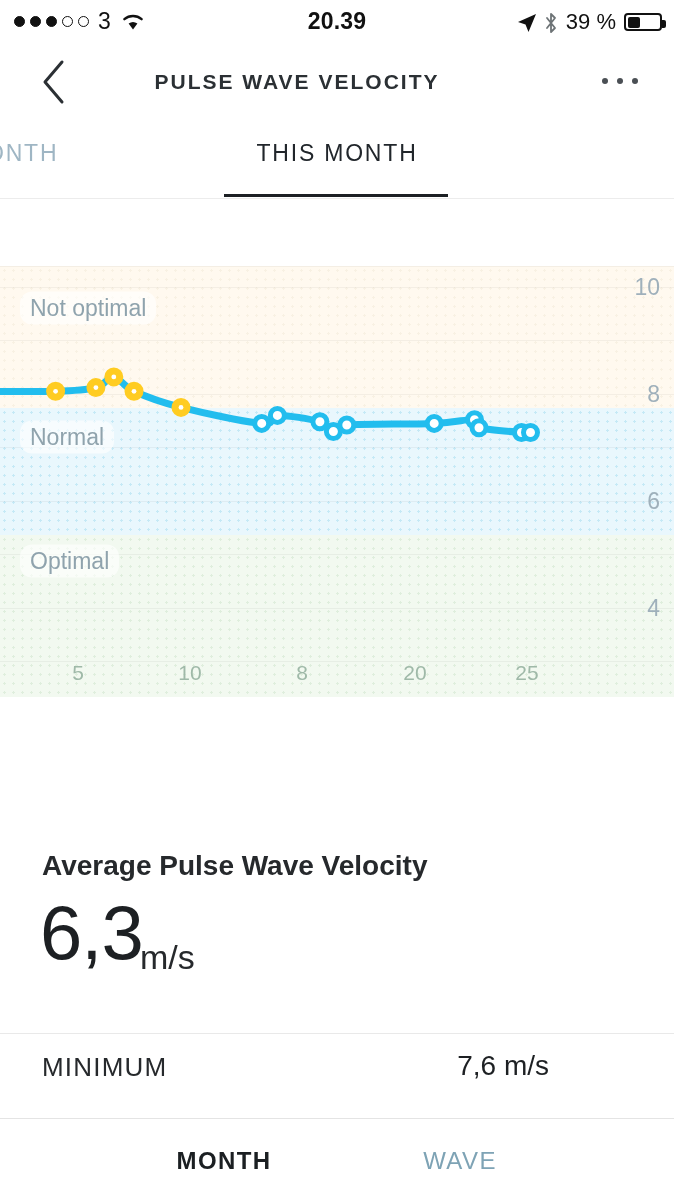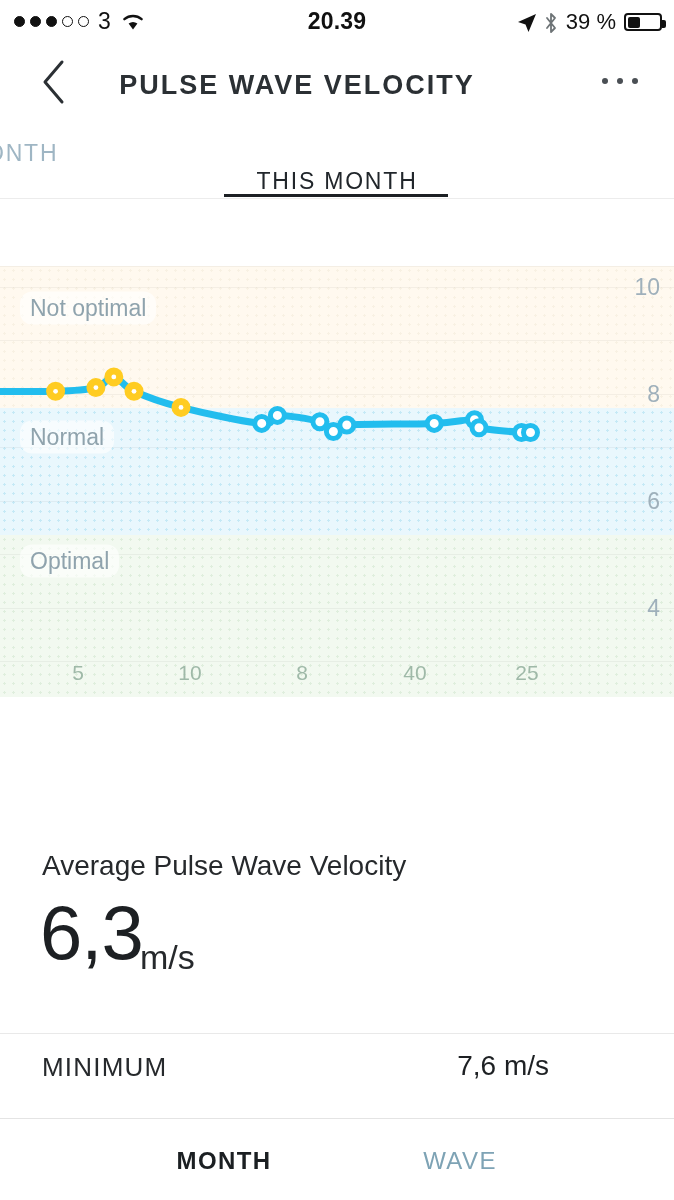--- a/index.html
+++ b/index.html
@@ -31,30 +31,30 @@
   .battery { position: relative; width: 38px; height: 18px; border: 2px solid #111; border-radius: 4px; }
   .battery::after { content:""; position:absolute; right:-6px; top:5px; width:4px; height:8px;
     background:#111; border-radius: 0 2px 2px 0; }
   .battery .fill { position:absolute; left:1.5px; top:1.5px; bottom:1.5px; width:38%; background:#111; border-radius:2px; }
 
   
   .navbar { position: absolute; top: 46px; left: 0; width: 674px; height: 72px; }
   .back-btn { position: absolute; left: 30px; top: 12px; width: 48px; height: 48px;
     display: flex; align-items: center; justify-content: center; }
   .nav-title { position: absolute; left: 0; width: 594px; text-align: center; top: 24px;
-    font-size: 27px; font-weight: 700; letter-spacing: 2.0px; color: #2b3034; }
+    font-size: 21px; font-weight: 700; letter-spacing: 2.0px; color: #2b3034; }
   .more-btn { position: absolute; right: 24px; top: 14px; width: 60px; height: 42px;
     display:flex; align-items:center; justify-content:center; gap: 9px; }
   .more-dot { width: 6px; height: 6px; border-radius: 50%; background: #4a4f54; }
 
   
   .tabs { position: absolute; top: 118px; left: 0; width: 674px; height: 80px; }
   .tab { position: absolute; top: 22px; font-size: 23px; letter-spacing: 1.8px; }
   .tab-prev { left: -35px; color: #9fb6c4; }
-  .tab-cur { left: 225px; width: 224px; text-align: center; color: #21262b; margin-top: 28px; }
+  .tab-cur { left: 225px; width: 224px; text-align: center; color: #21262b; }
   .tab-underline { position: absolute; left: 224px; top: 76px; width: 224px; height: 3px; background: #1c2024; }
   .tabs-divider { position: absolute; top: 198px; left: 0; width: 674px; height: 1px; background: #ececec; }
 
   
   .chart-wrap { position: absolute; top: 200px; left: 0; width: 674px; height: 497px; background: #fff; }
   .plot { position: absolute; left: 0; top: 0; width: 674px; height: 497px; overflow: hidden; }
 
   .band { position: absolute; left: 0; width: 674px; }
   .band-notopt { top: 66px; height: 142px; background: #fff9ef; }
   .band-normal { top: 208px; height: 127px; background: #e9f7fd; }
@@ -79,21 +79,21 @@
   .zone-label { position: absolute; font-size: 23px; color: #8fa3ad; padding: 3px 10px;
     background: rgba(255,255,255,0.62); border-radius: 12px; transform: translateY(-50%); }
   .zl-notopt { left: 20px; }
   .zl-normal { left: 20px; }
   .zl-optimal { left: 20px; }
 
   svg.series { position: absolute; left: 0; top: 0; width: 674px; height: 497px; }
 
   
   .summary { position: absolute; top: 840px; left: 0; width: 674px; }
-  .avg-label { position: absolute; left: 42px; top: 10px; font-size: 28px; color: #26292c; font-weight: 400; }
+  .avg-label { position: absolute; left: 42px; top: 10px; font-size: 28px; color: #26292c; font-weight: 700; }
   .avg-value { position: absolute; left: 40px; top: 55px; font-size: 76px; color: #1d2023;
     font-weight: 300; letter-spacing: -1px; line-height: 1; }
   .avg-unit { position: absolute; left: 140px; top: 98px; font-size: 34px; color: #26292c; font-weight: 400; }
 
   .rowdiv { position: absolute; left: 0; width: 674px; height: 1px; background: #e9e9e9; }
   .metric-row { position: absolute; left: 0; width: 591px; height: 74px; }
   .metric-name { position: absolute; left: 42px; top: 18px; font-size: 26px; letter-spacing: 1.2px; color: #26292c; }
   .metric-val { position: absolute; right: 42px; top: 16px; font-size: 28px; color: #1d2023; }
 
   
@@ -193,21 +193,21 @@
       <div class="ylabel" style="top:301px">6</div>
       <div class="ylabel" style="top:408px">4</div>
 
       <div class="zone-label zl-notopt" style="top:108px">Not optimal</div>
       <div class="zone-label zl-normal" style="top:237px">Normal</div>
       <div class="zone-label zl-optimal" style="top:361px">Optimal</div>
 
       <div class="xlabel" style="left:78px">5</div>
       <div class="xlabel" style="left:190px">10</div>
       <div class="xlabel" style="left:302px">8</div>
-      <div class="xlabel" style="left:415px">40</div>
+      <div class="xlabel" style="left:415px">20</div>
       <div class="xlabel" style="left:527px">25</div>
 
       <svg class="series" viewBox="0 0 674 497">
         <path id="series-path" fill="none" stroke="#22bdee" stroke-width="7" stroke-linecap="round" stroke-linejoin="round" d="M-11.6,191.3 C0.5,191.3 36.2,192.0 55.6,191.3 C75.0,190.7 85.4,190.2 95.9,187.6 C106.4,185.0 107.0,176.2 113.8,176.9 C120.7,177.6 121.9,185.8 134.0,191.3 C146.1,196.8 158.1,201.6 181.0,207.4 C204.0,213.2 244.3,222.0 261.7,223.4 C279.0,224.9 266.9,215.7 277.4,215.4 C287.8,215.1 309.8,218.9 319.9,221.8 C330.0,224.7 328.5,230.9 333.4,231.5 C338.2,232.0 328.7,226.5 346.8,225.0 C364.9,223.6 411.2,224.4 434.2,223.4 C457.1,222.5 466.4,218.9 474.5,219.7 C482.5,220.5 470.5,225.4 479.0,227.7 C487.4,230.0 512.2,231.7 521.5,232.5 C530.8,233.4 528.9,232.5 530.5,232.5"></path>
         <g id="series-markers">
             <circle cx="55.6" cy="191.3" r="7" fill="#ffcc22" stroke="#ffcc22" stroke-width="5"></circle>
             <circle cx="55.6" cy="191.3" r="2.4" fill="#ffffff"></circle>
             <circle cx="95.9" cy="187.6" r="7" fill="#ffcc22" stroke="#ffcc22" stroke-width="5"></circle>
             <circle cx="95.9" cy="187.6" r="2.4" fill="#ffffff"></circle>
             <circle cx="113.8" cy="176.9" r="7" fill="#ffcc22" stroke="#ffcc22" stroke-width="5"></circle>

